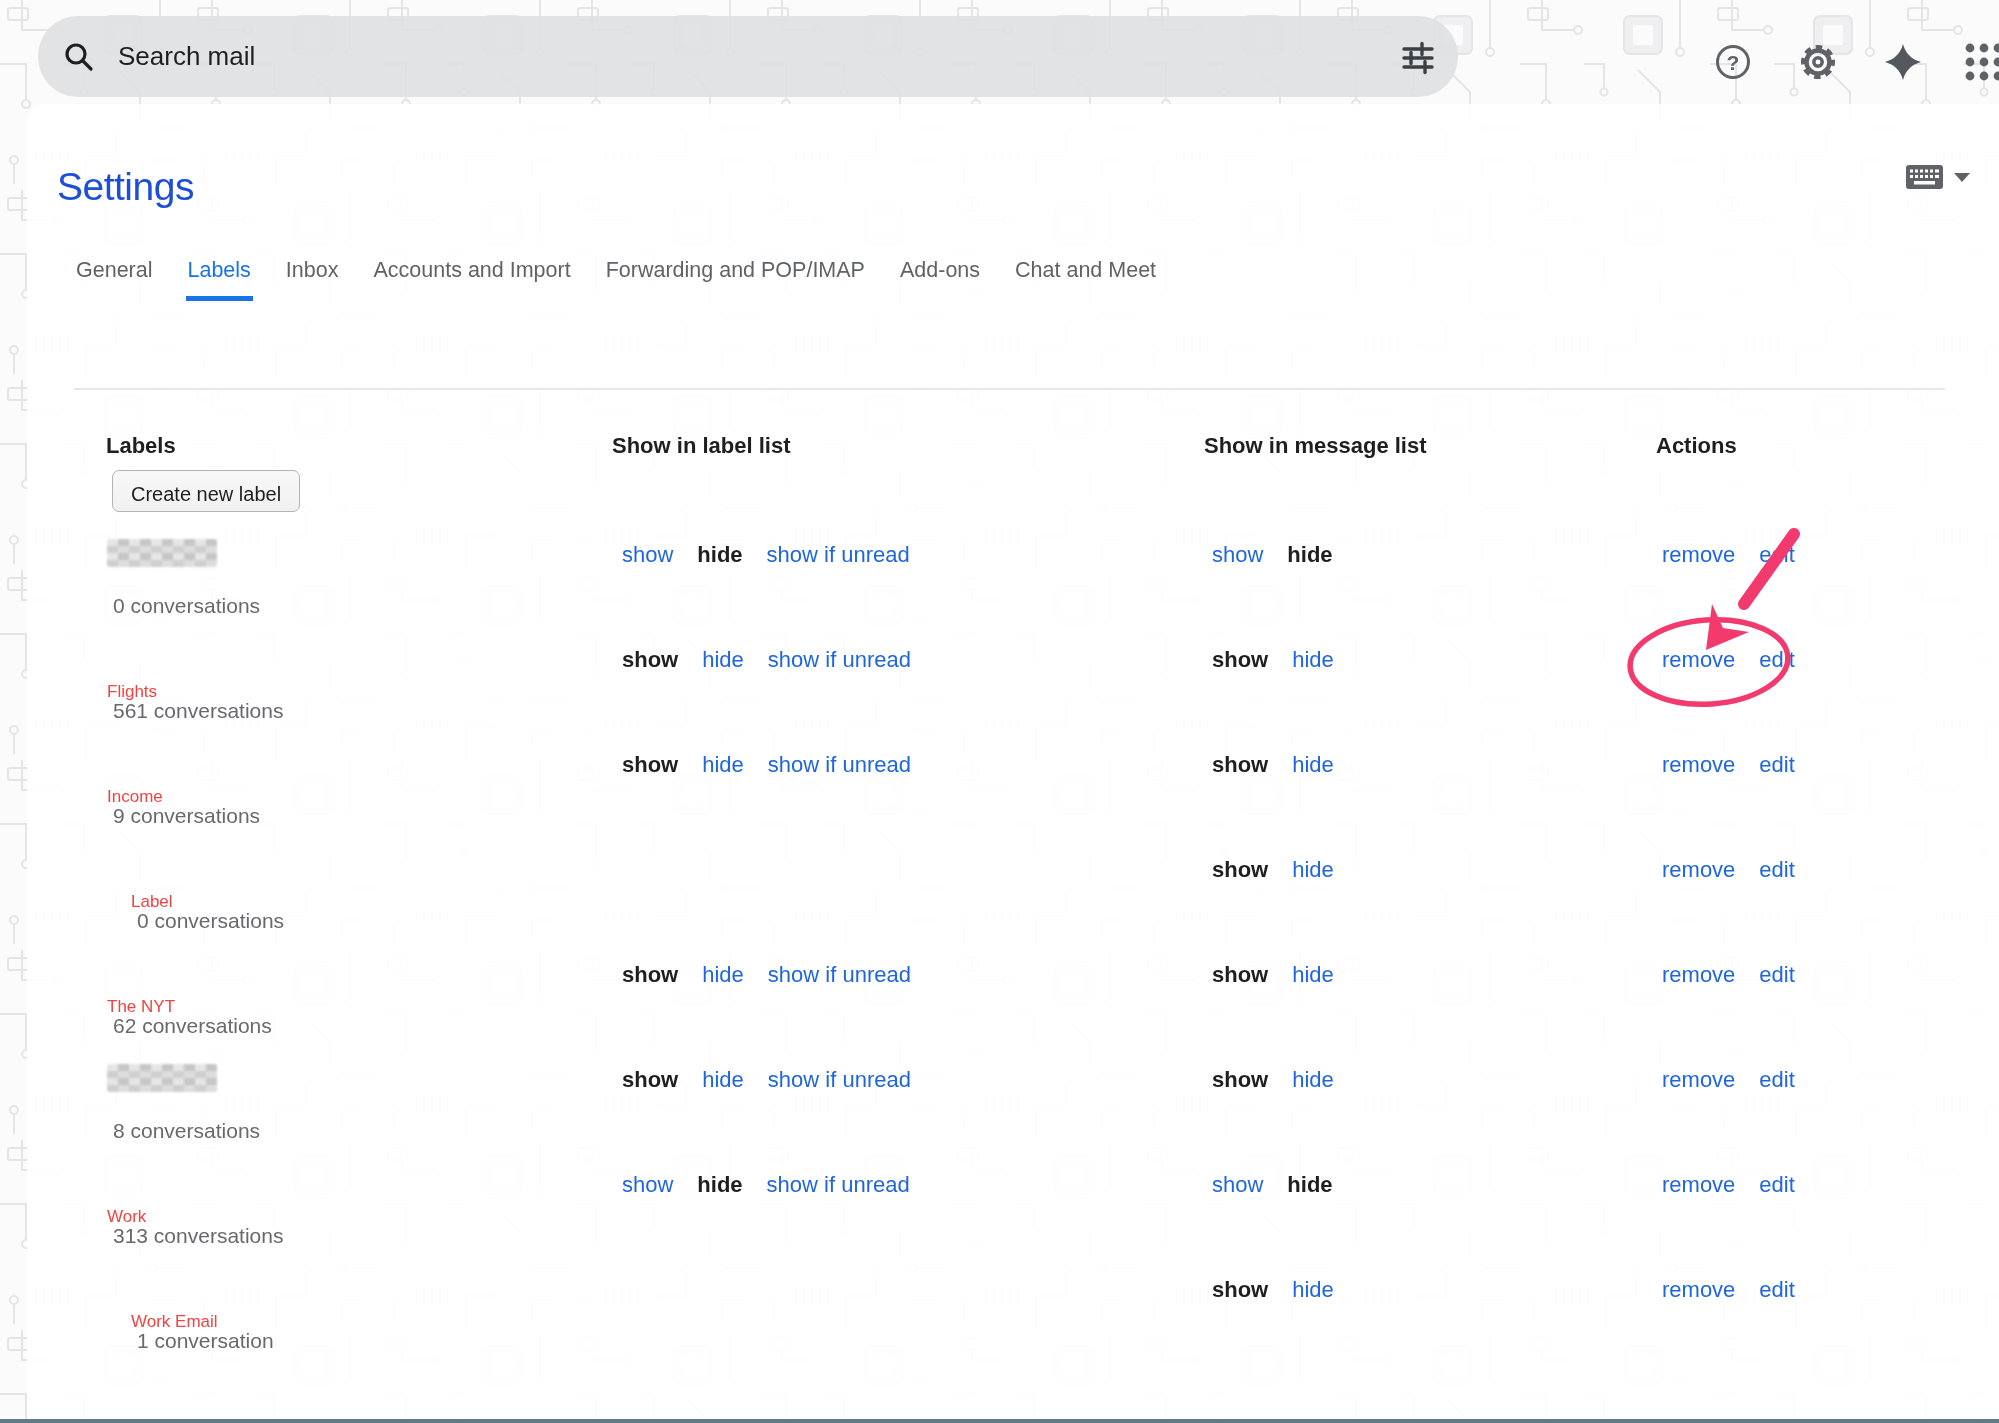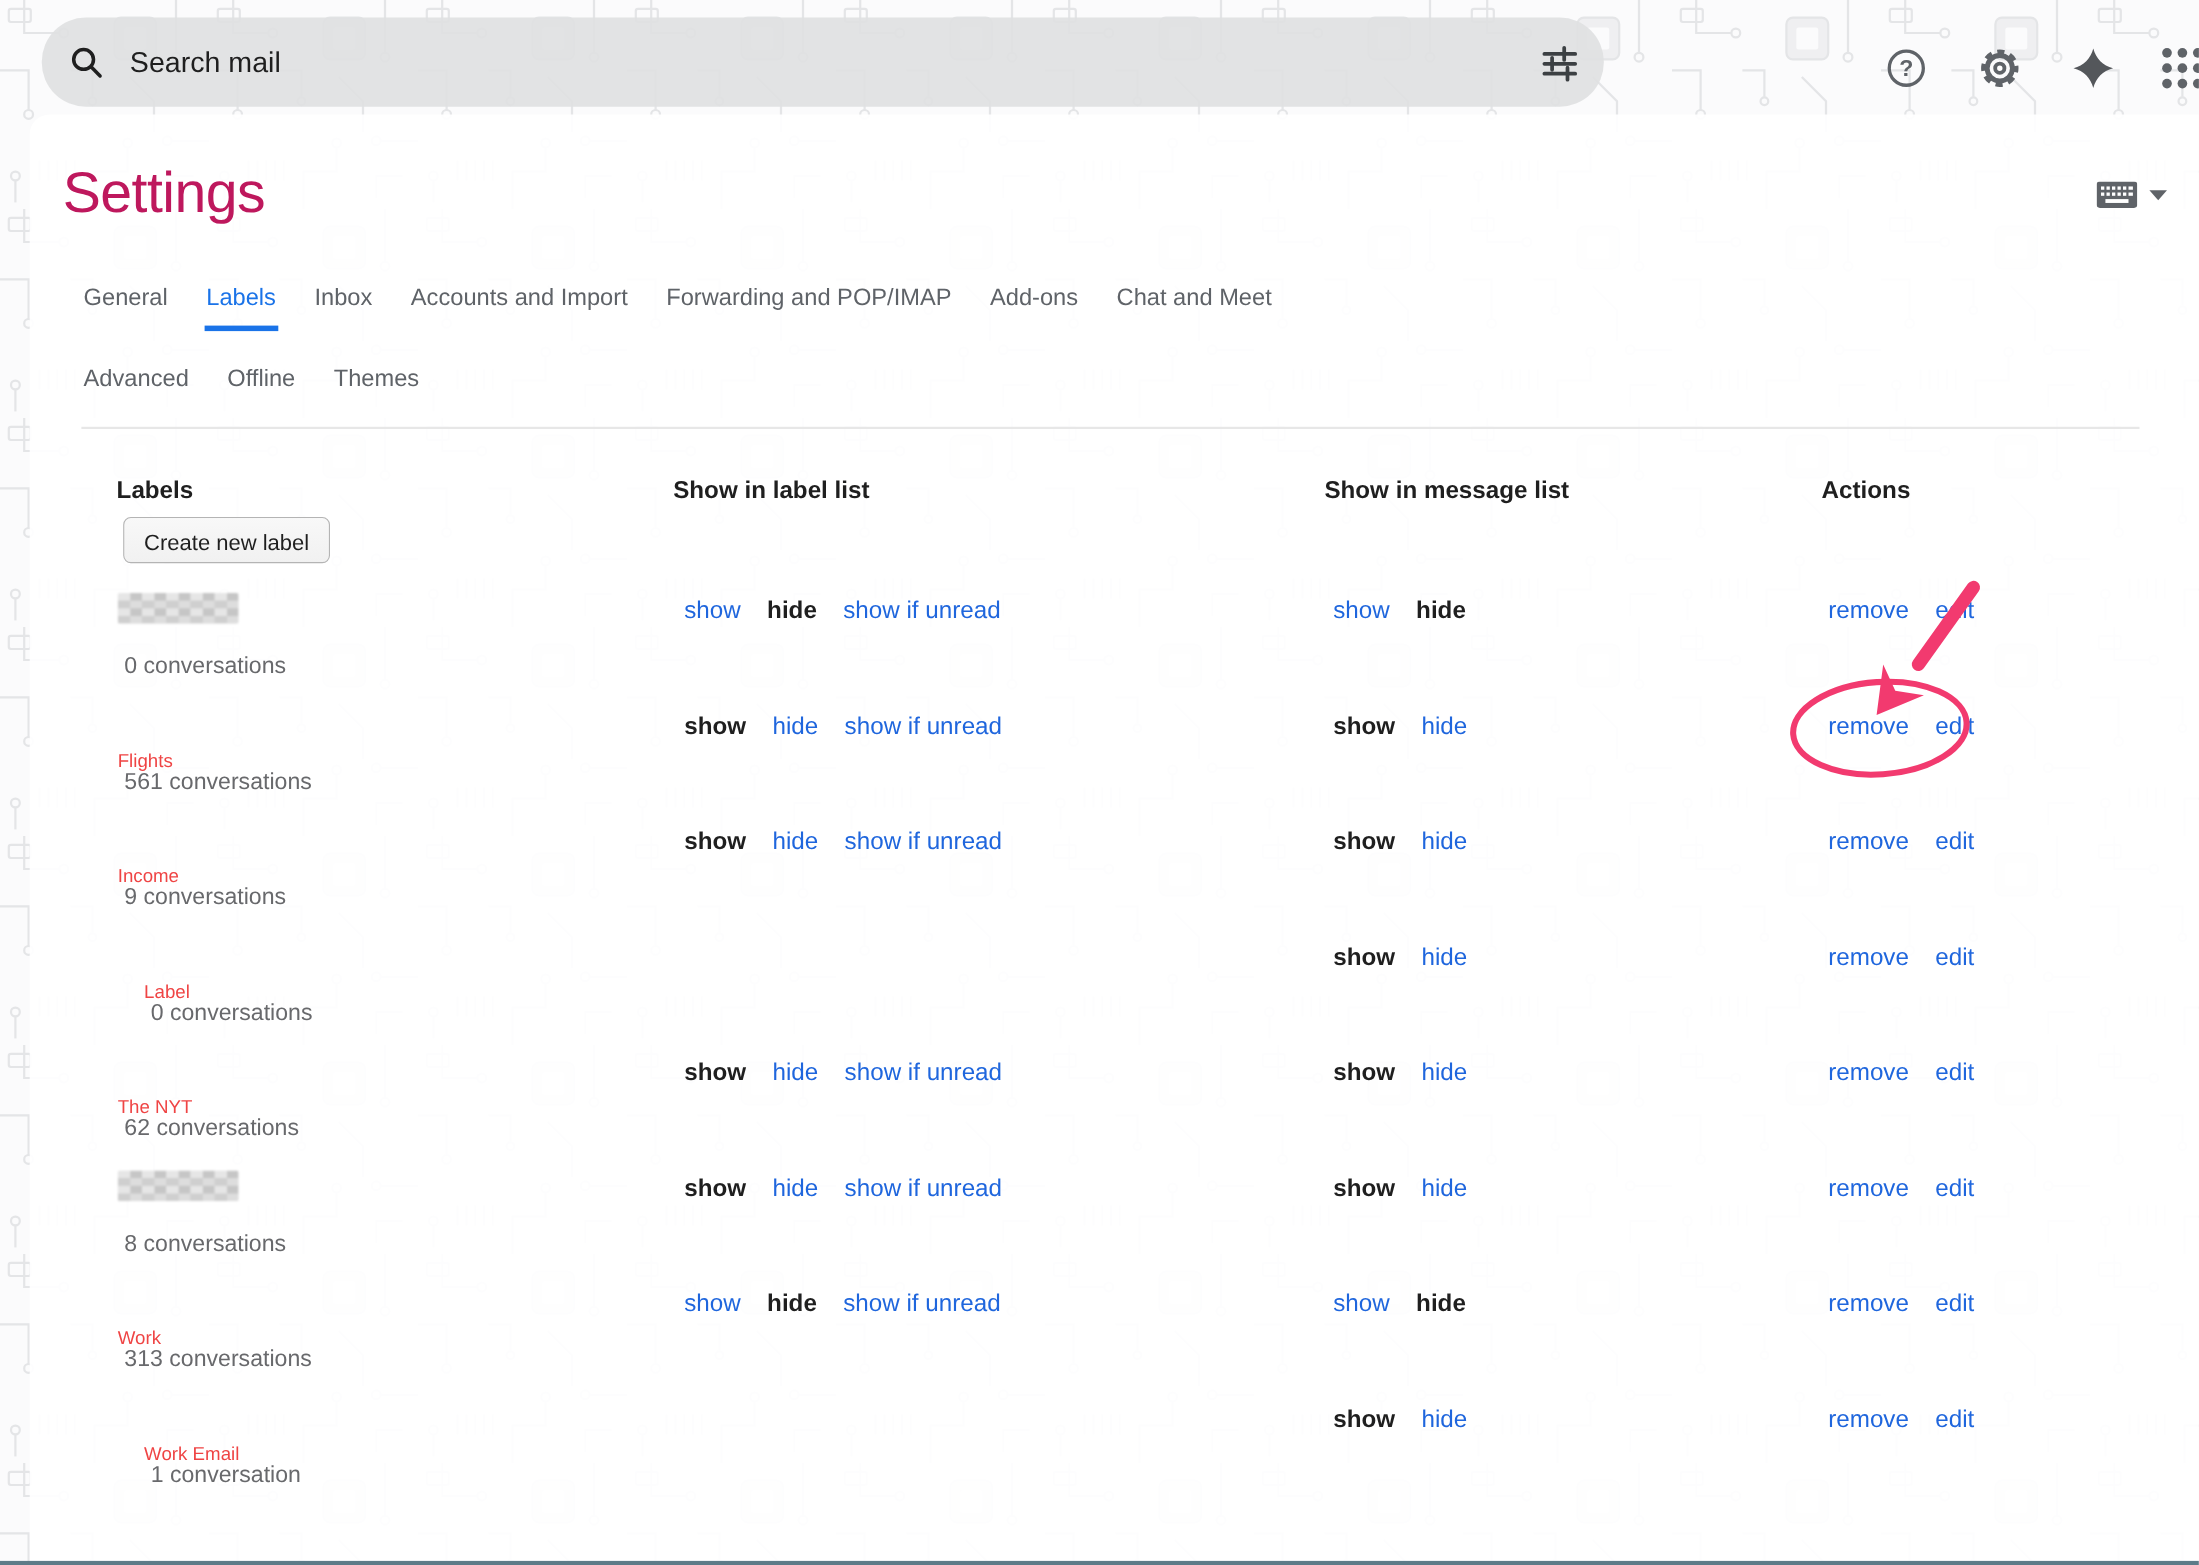--- a/index.html
+++ b/index.html
@@ -22,21 +22,21 @@
              display:flex;align-items:center;}
   .search-icon{margin-left:24px;display:flex;}
   .search-text{margin-left:22px;font-size:26px;color:#1f1f1f;flex:1;
                background:transparent;border:none;outline:none;font-family:"Liberation Sans",sans-serif;}
   .tune-btn{margin-right:22px;display:flex;cursor:pointer;}
   .topicon{position:absolute;top:40px;display:flex;align-items:center;justify-content:center;
            width:44px;height:44px;cursor:pointer;}
   .help-pos{left:1711px;} .gear-pos{left:1796px;} .spark-pos{left:1881px;} .grid-pos{left:1962px;}
 
   
-  .title{position:absolute;left:57px;top:146px;font-size:52px;letter-spacing:-0.5px;color:#be185d;}
+  .title{position:absolute;left:57px;top:165px;font-size:39px;letter-spacing:-0.5px;color:#1d4ed8;}
   .kbd-wrap{position:absolute;left:1906px;top:165px;display:flex;align-items:center;gap:11px;cursor:pointer;}
   .kbd-tri{width:0;height:0;border-left:8px solid transparent;border-right:8px solid transparent;
            border-top:9px solid #5f6368;}
 
   
   .tabs{position:absolute;left:74px;display:flex;gap:31px;}
   .tabs1{top:256px;} .tabs2{top:330px;}
   .tab{font-size:21.5px;line-height:28px;color:#5f6368;padding:0 2px 12px 2px;
        border-bottom:5px solid transparent;cursor:pointer;white-space:nowrap;}
   .tab.active{color:#1a73e8;border-bottom-color:#1a73e8;font-weight:400;}
@@ -191,25 +191,20 @@
 
     <div class="tabs tabs1">
       <div class="tab">General</div>
       <div class="tab active">Labels</div>
       <div class="tab">Inbox</div>
       <div class="tab">Accounts and Import</div>
       <div class="tab">Forwarding and POP/IMAP</div>
       <div class="tab">Add-ons</div>
       <div class="tab">Chat and Meet</div>
     </div>
-    <div class="tabs tabs2">
-      <div class="tab">Advanced</div>
-      <div class="tab">Offline</div>
-      <div class="tab">Themes</div>
-    </div>
     <div class="divider"></div>
 
     <div class="hdr hdr-labels">Labels</div>
     <div class="hdr hdr-list">Show in label list</div>
     <div class="hdr hdr-msg">Show in message list</div>
     <div class="hdr hdr-act">Actions</div>
 
     <button class="create-btn">Create new label</button>
 
     <div class="row" style="top:528px">

